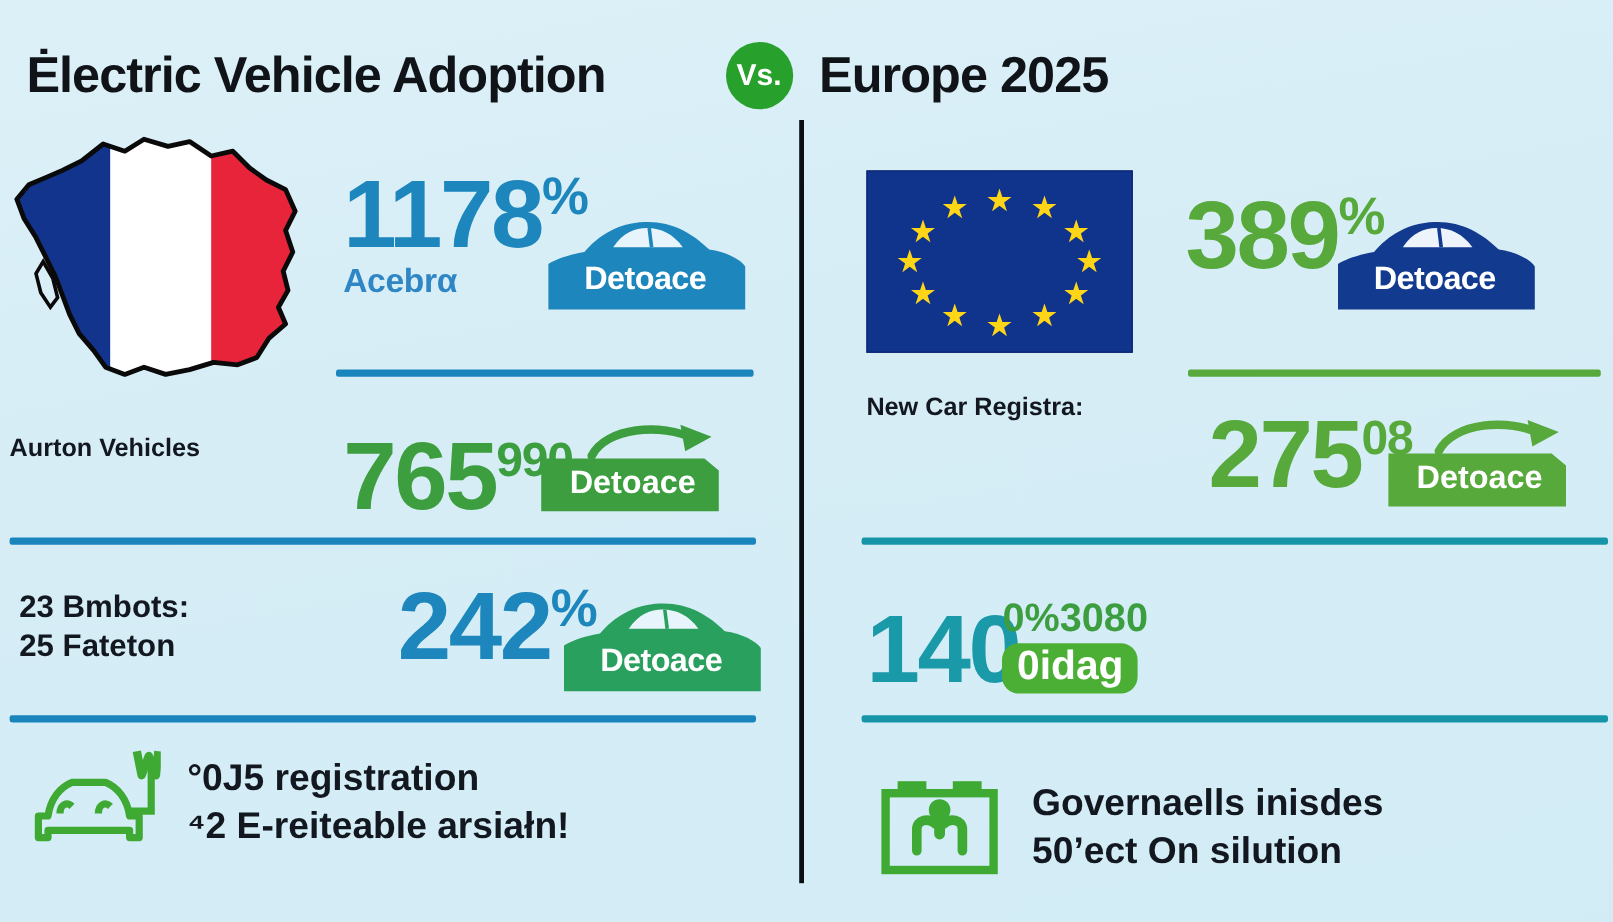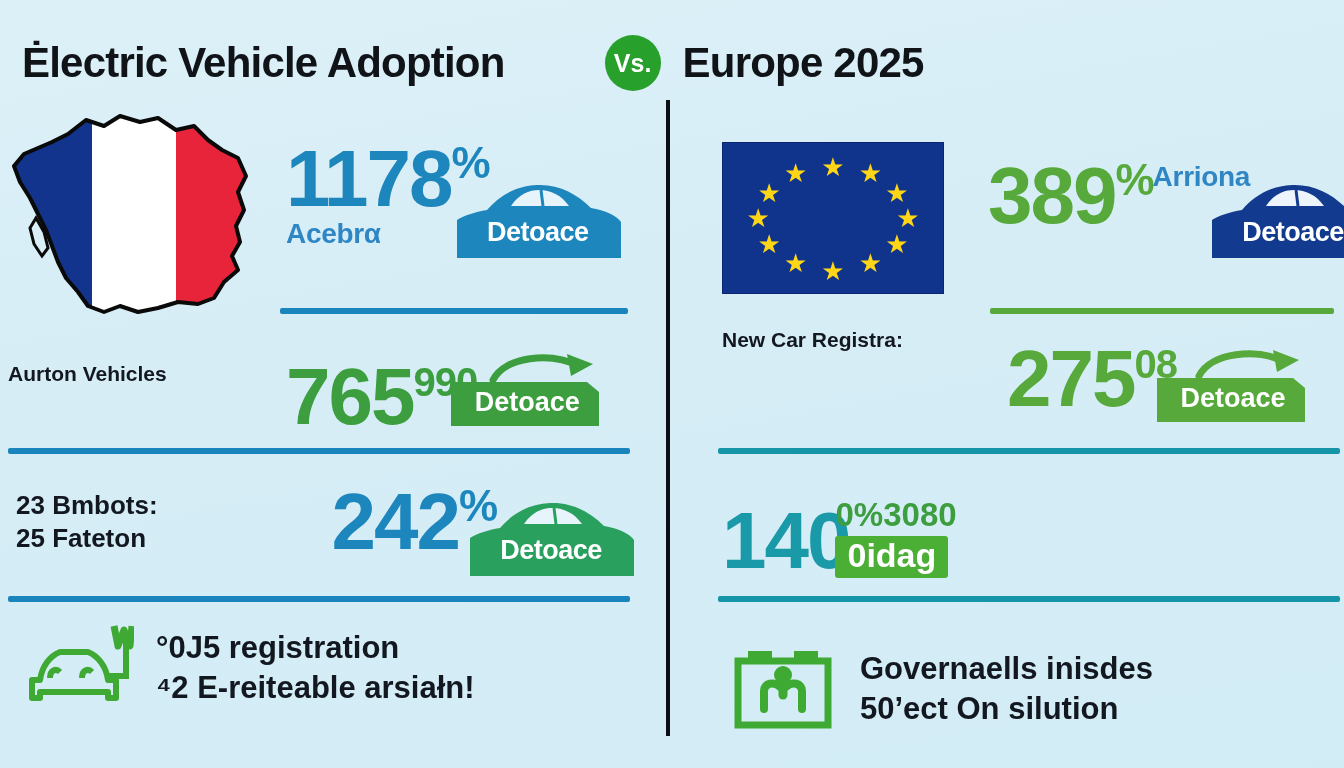--- a/index.html
+++ b/index.html
@@ -193,21 +193,21 @@
     font-size: 27px;
     font-weight: 700;
   }
 
   .pill-badge {
     background: #4caf35;
     color: #ffffff;
     font-size: 34px;
     font-weight: 700;
     padding: 2px 12px 4px;
-    border-radius: 3px;
+    border-radius: 14px;
     line-height: 1.05;
   }
 
   
   .row-label {
     font-size: 26px;
     font-weight: 700;
     color: #131820;
     line-height: 1.28;
     white-space: nowrap;
@@ -382,21 +382,20 @@
         </div>
       </div>
       <div class="flag-label eu-label">New Car Registra:</div>
     </div>
 
     <div class="stat-row" style="left:288px; top:24px;">
       <div style="display:flex; flex-direction:row;">
         <div class="stat-number c-green">
           <span>389</span><span class="pct">%</span>
         </div>
-        <div class="stat-sub c-subblue">Arriona</div>
       </div>
       <div class="car-badge" style="margin-left:-42px; margin-top:46px;">
         <svg viewBox="0 0 170 86" xmlns="http://www.w3.org/2000/svg">
           <path d="M4,44 C10,40 22,36 34,34 C46,20 62,10 84,9 C106,8 124,18 138,32
                    C152,34 164,40 168,46 L168,82 L4,82 Z" fill="#123a8f"></path>
           <path d="M58,30 C66,18 76,14 86,14 C98,14 108,19 116,30 Z" fill="#eef4fb"></path>
           <path d="M88,14 L90,30" stroke="#123a8f" stroke-width="3"></path>
         </svg>
         <div class="car-text">Detoace</div>
       </div>

